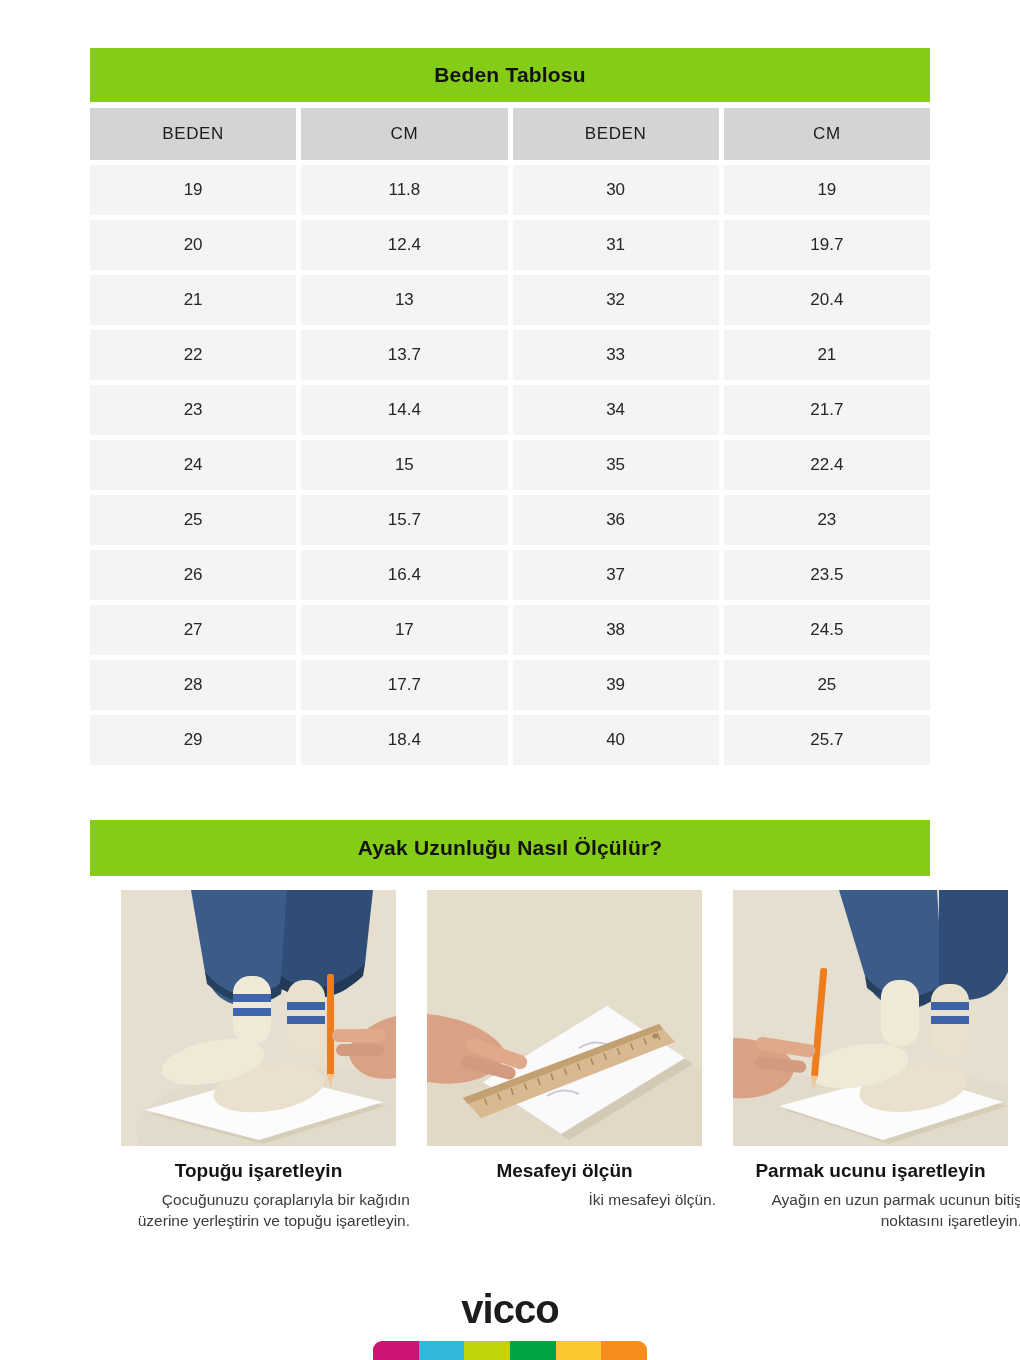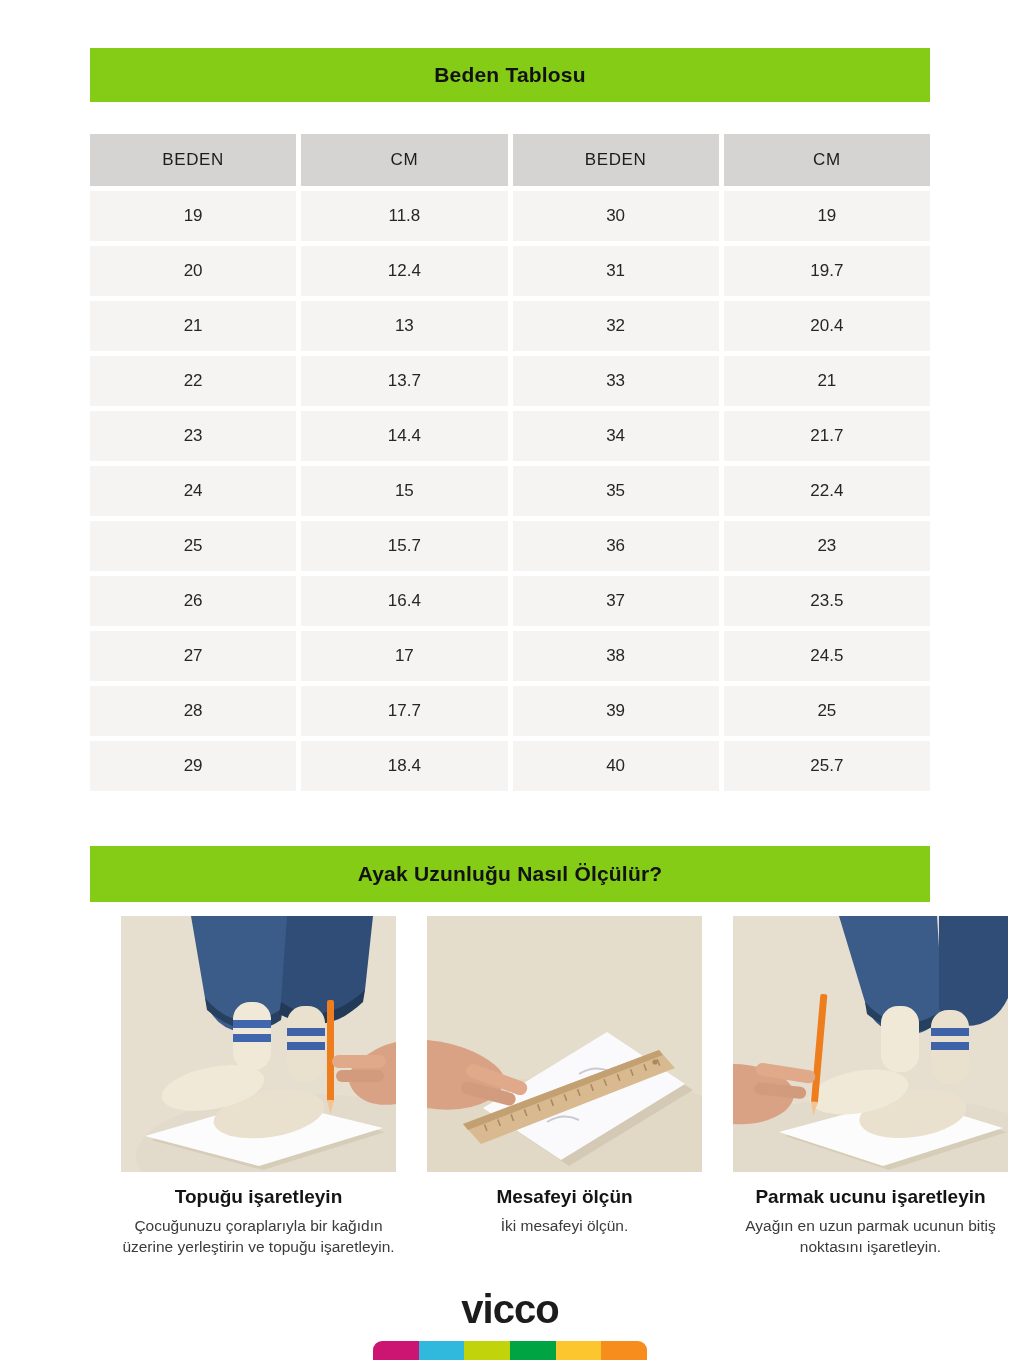--- a/index.html
+++ b/index.html
@@ -5,31 +5,31 @@
   html,body{margin:0;padding:0;background:#ffffff;}
   .page{
     position:relative;width:1020px;height:1360px;overflow:hidden;
     background:#ffffff;box-sizing:border-box;padding:48px 90px 0;
     font-family:"Liberation Sans",sans-serif;
   }
   .band{height:54px;background:#84cc16;display:flex;align-items:center;justify-content:center;}
   .band-title{font-size:21px;font-weight:700;color:#121212;letter-spacing:.2px;}
   .band.second{margin-top:55px;height:56px;}
 
-  .size-grid{display:grid;grid-template-columns:repeat(4,1fr);gap:5px;margin-top:32px;}
+  .size-grid{display:grid;grid-template-columns:repeat(4,1fr);gap:5px;margin-top:6px;}
   .cell{height:50px;background:#f5f4f2;display:flex;align-items:center;justify-content:center;
         font-size:17px;color:#262626;}
   .cell.head{height:52px;background:#d6d4d2;letter-spacing:.6px;color:#1c1c1c;}
 
   .steps{display:flex;justify-content:space-between;margin-top:14px;}
   .step{width:275px;margin-left:31px;}
   .photo{width:275px;height:256px;overflow:hidden;}
   .photo svg{display:block;width:100%;height:100%;}
   .step-heading{margin:14px 0 0;text-align:center;font-size:19px;font-weight:700;color:#141414;}
-  .step-desc{margin:7px -14px 0;text-align:center;font-size:15.5px;line-height:21px;color:#3b3b3b;}
+  .step-desc{margin:7px -14px 0;text-align:right;font-size:15.5px;line-height:21px;color:#3b3b3b;}
 
   .footer{position:absolute;left:0;bottom:0;width:100%;text-align:center;}
   .brand-logo{font-family:Liberation Sans, sans-serif;font-size:40px;font-weight:700;
               letter-spacing:-1px;color:#1c1c1e;line-height:1;}
   .colorbar{display:flex;width:274px;height:30px;margin:12px auto -11px;border-radius:9px;overflow:hidden;}
   .colorbar .seg{flex:1;}
 </style>
 </head>
 <body>
 

